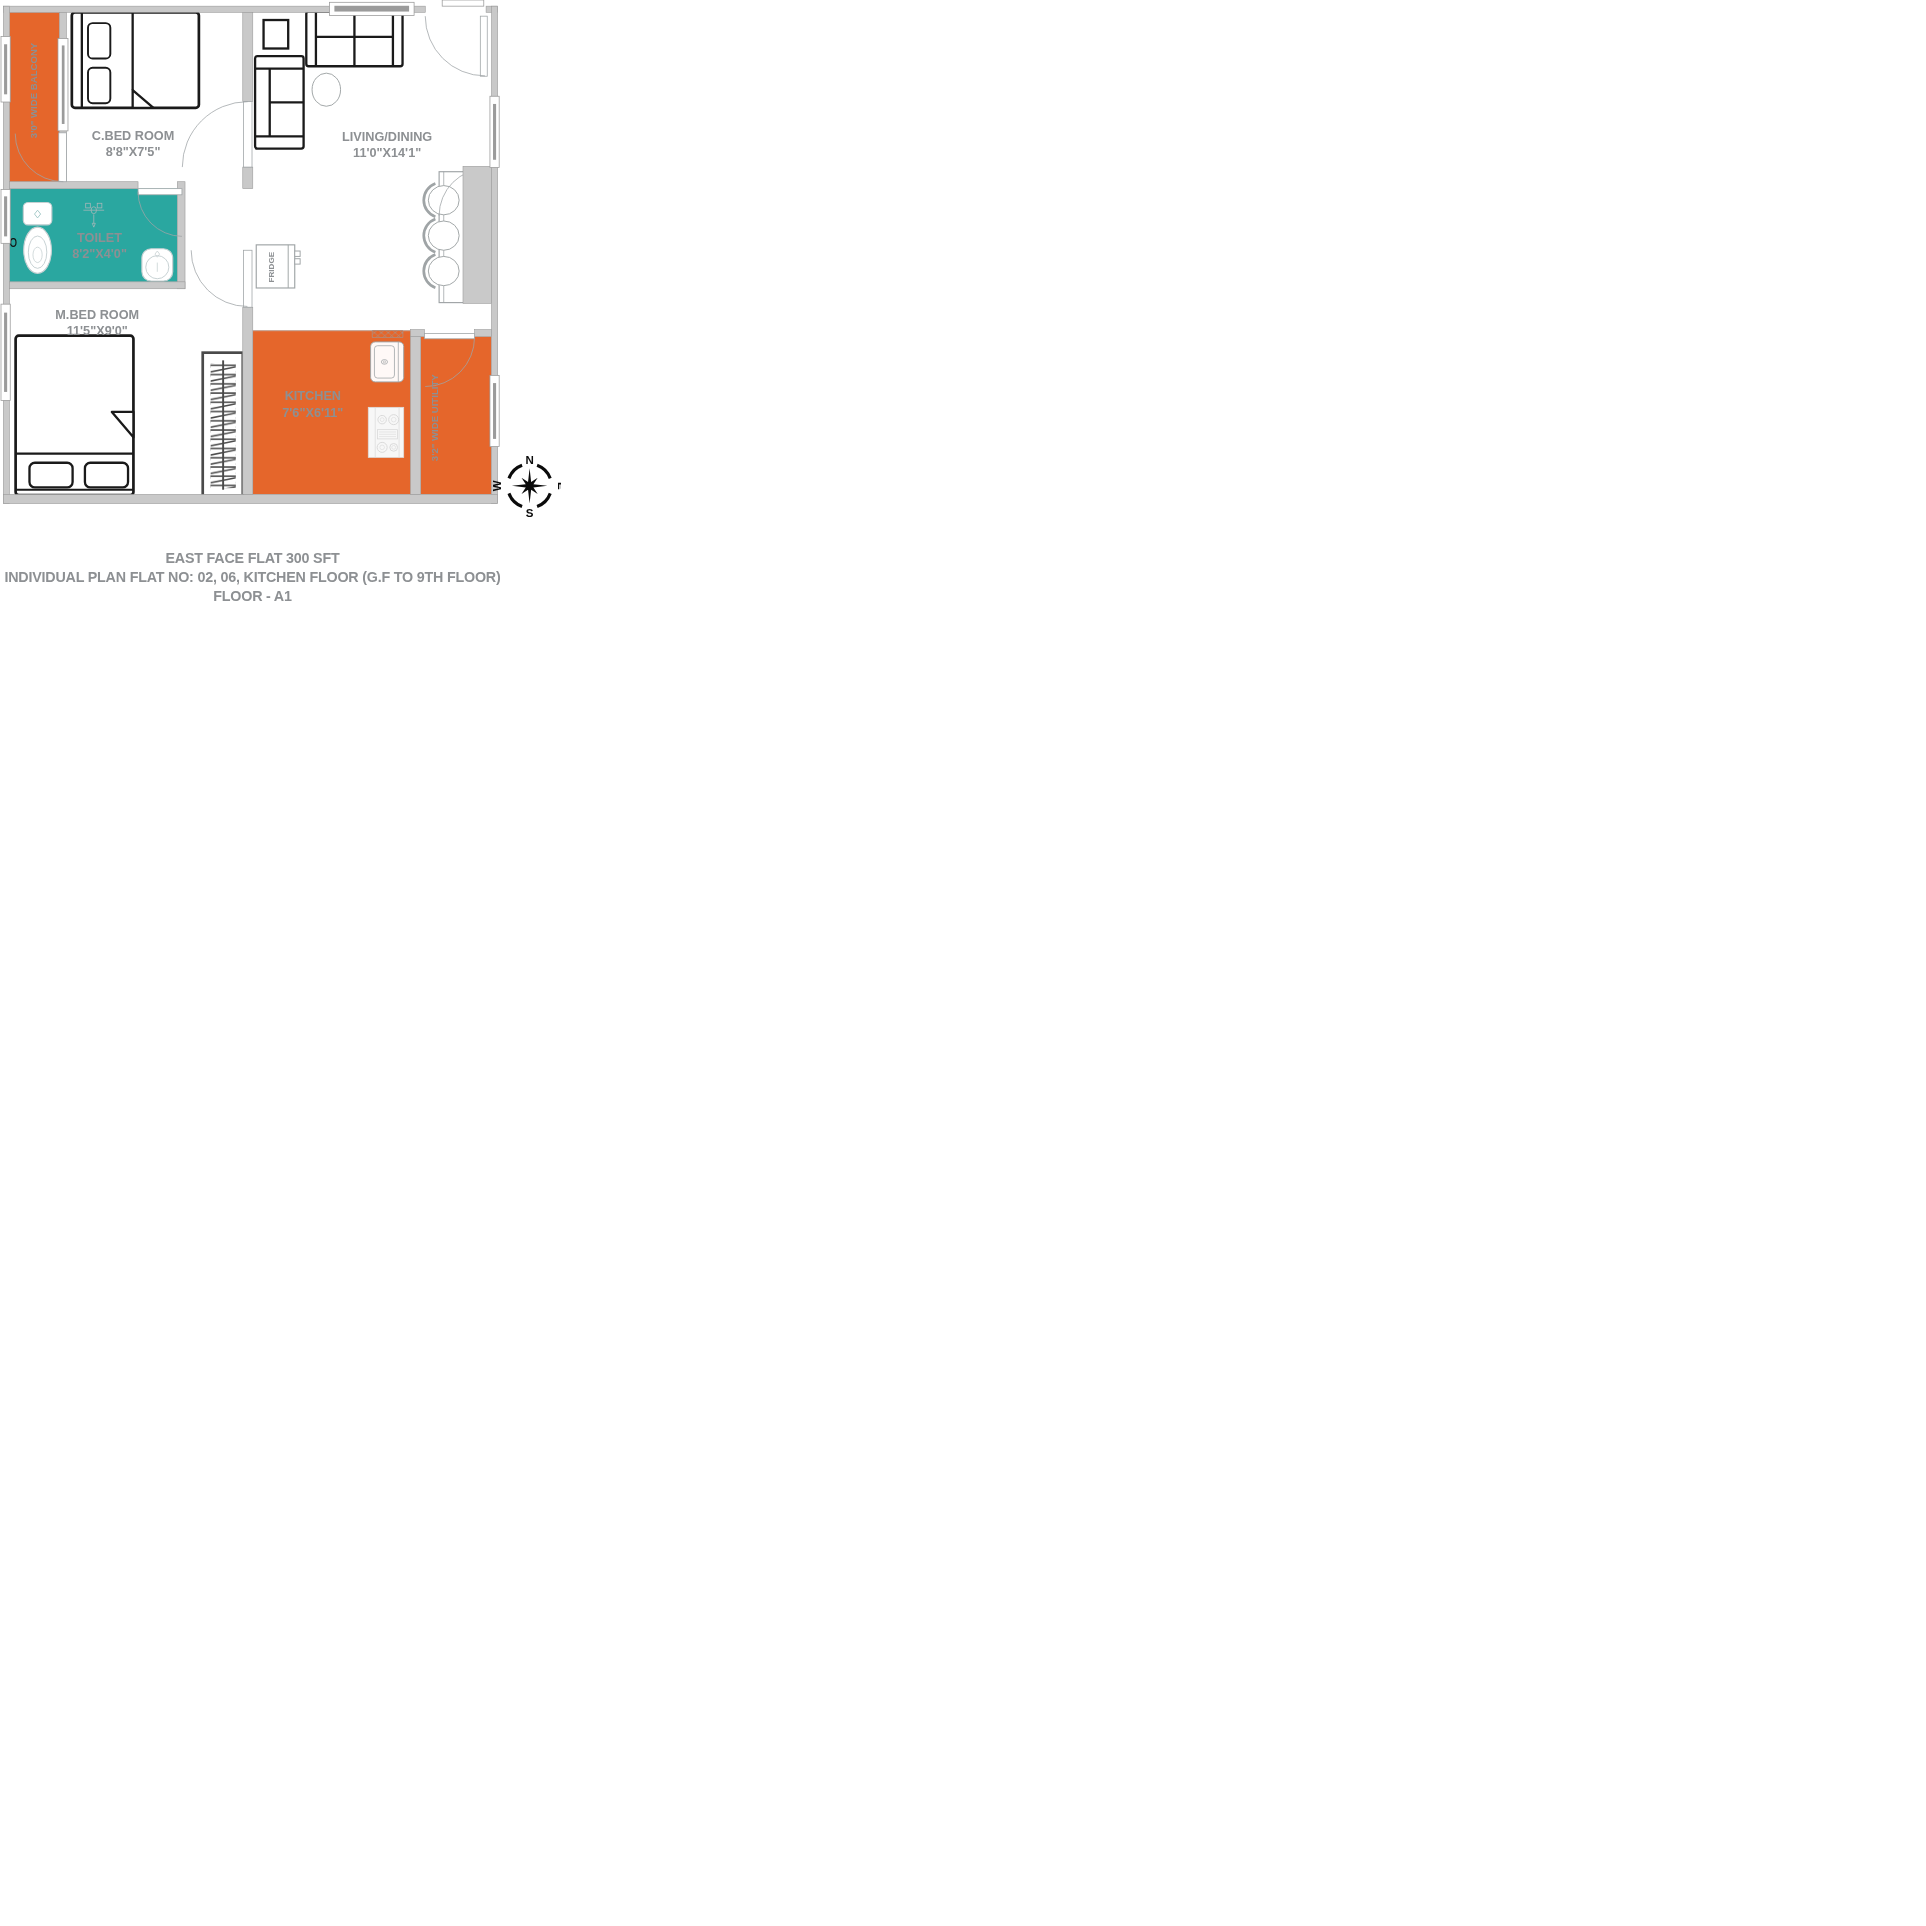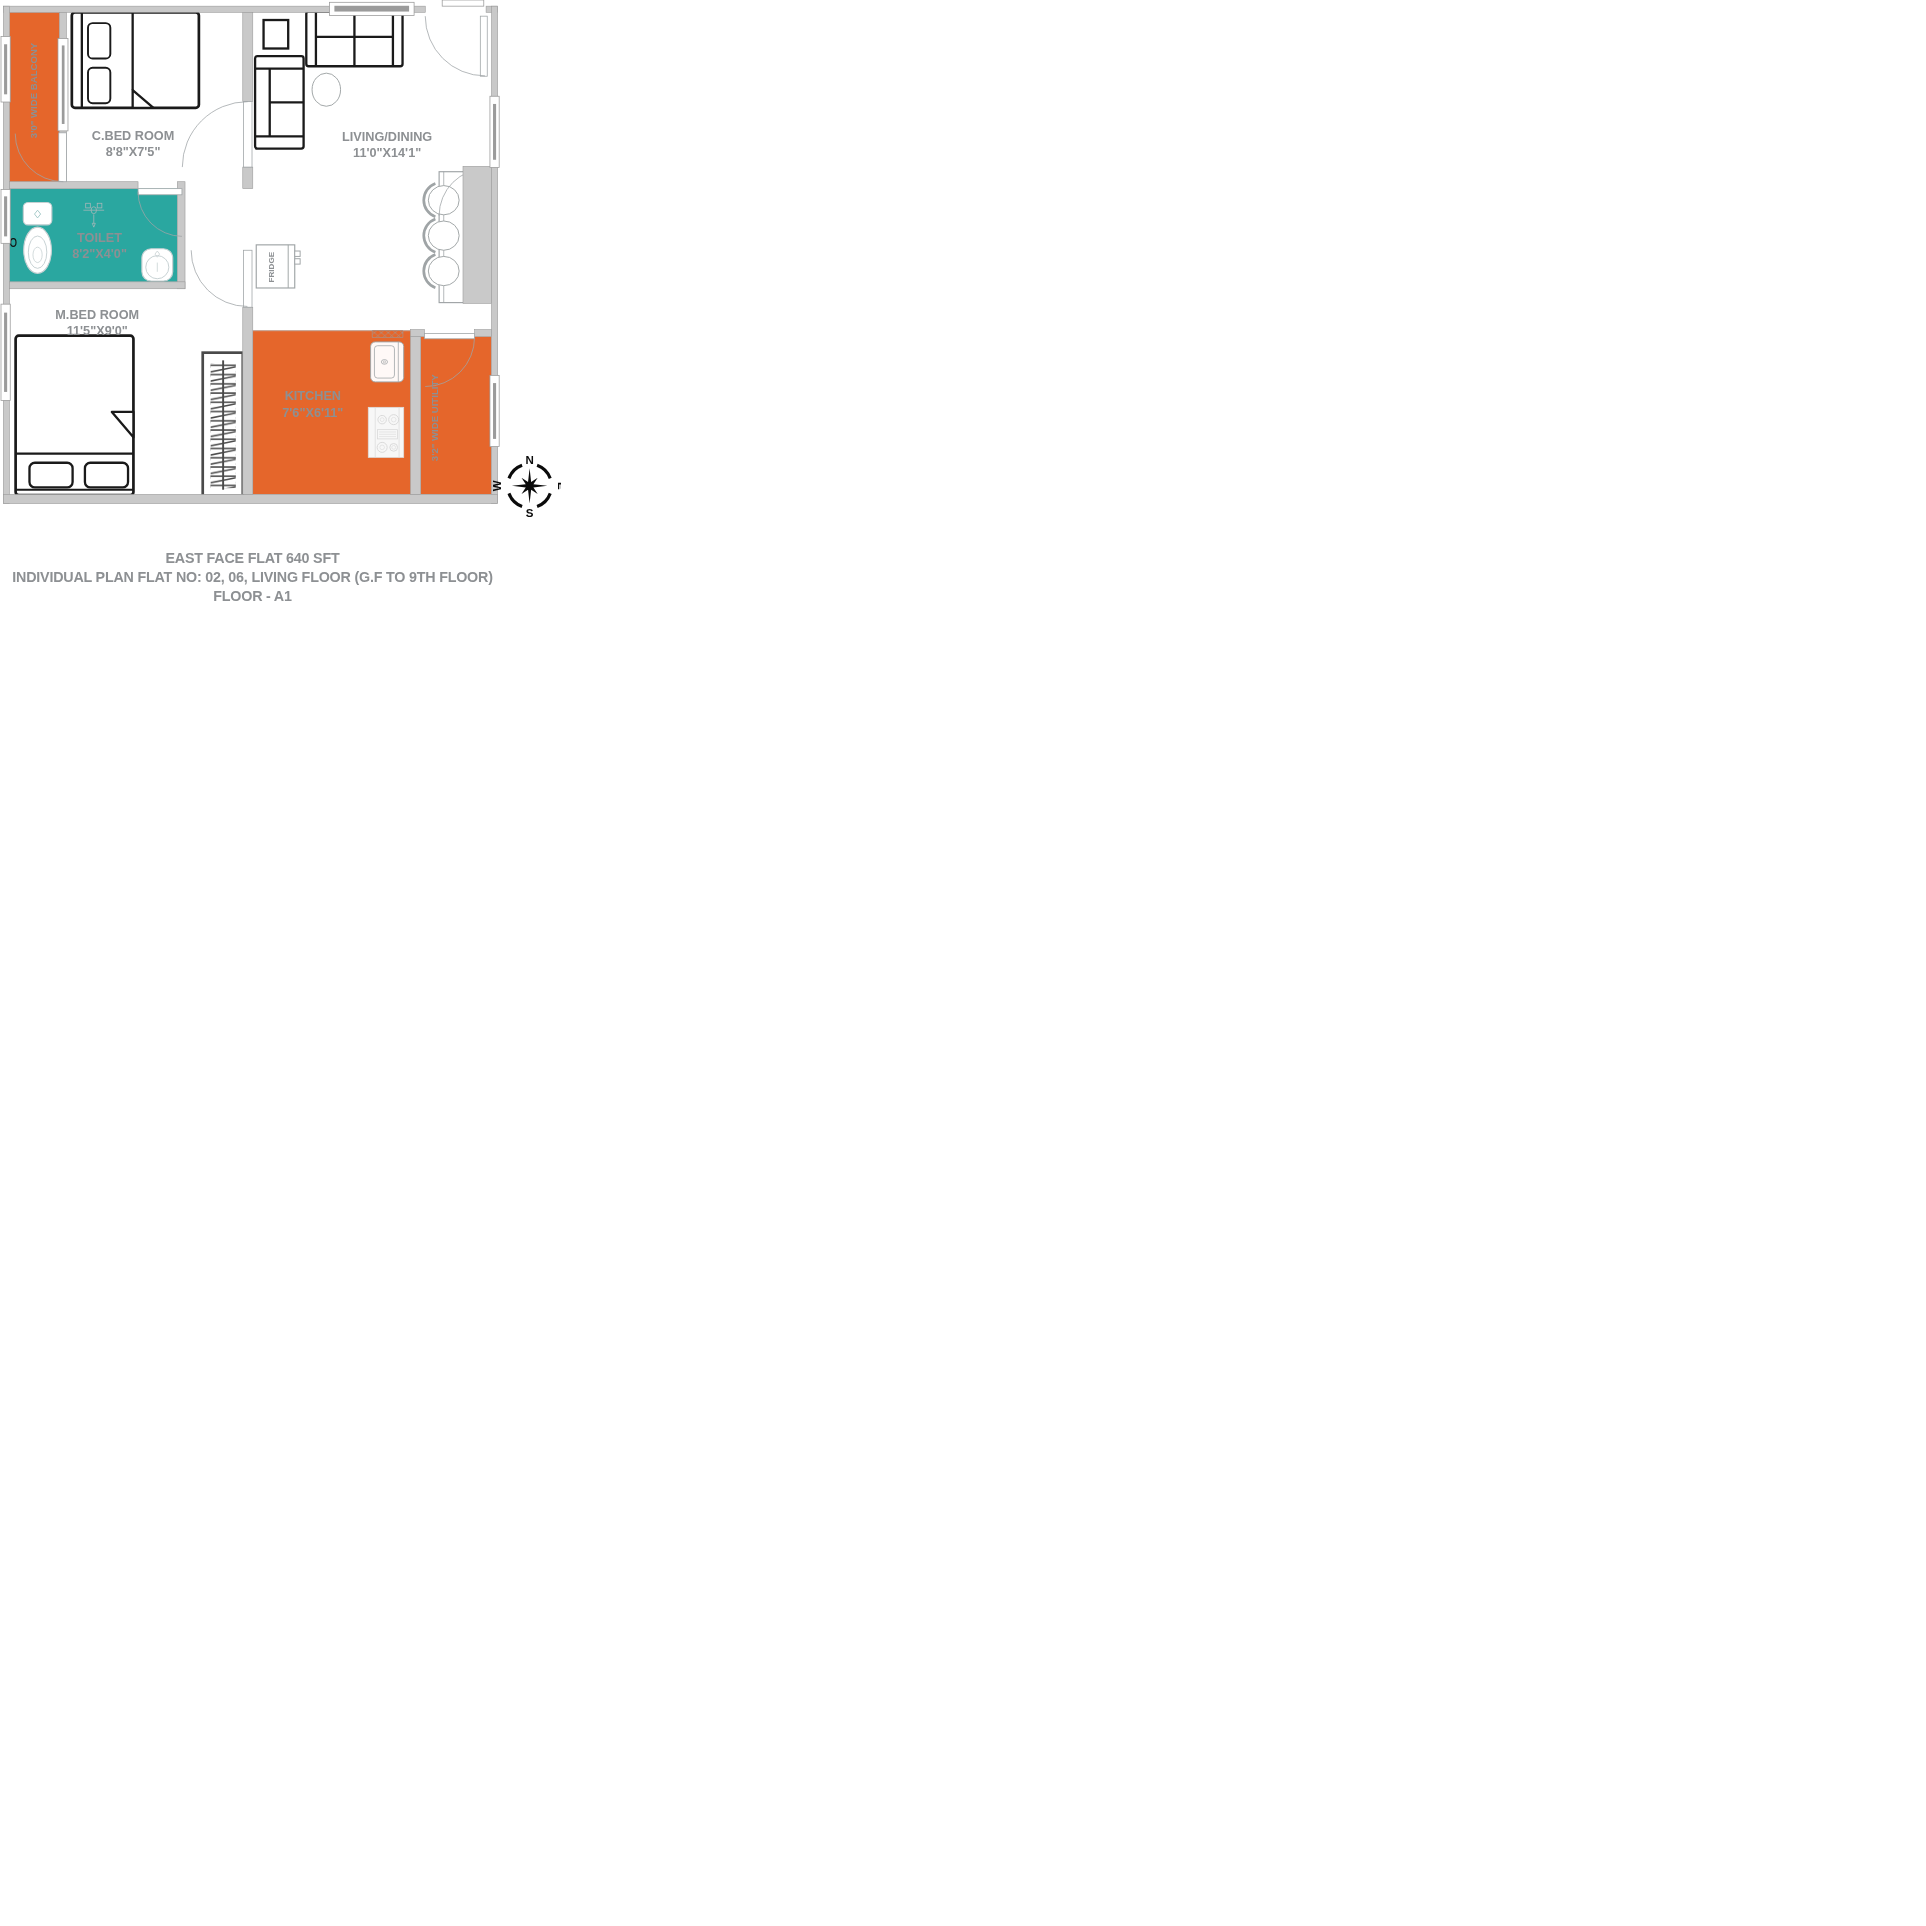--- a/index.html
+++ b/index.html
@@ -254,18 +254,18 @@
     <g fill="#0B0B0B" font-size="30" font-weight="bold" text-anchor="middle">
       <text x="1375" y="1206">N</text>
       <text x="1375" y="1344">S</text>
       <text transform="translate(1448,1262) rotate(90)">E</text>
       <text transform="translate(1302,1262) rotate(-90)">W</text>
     </g>
   </g>
 </svg>
 
 <div class="caption">
-  <div>EAST FACE FLAT 640 SFT</div>
-  <div>INDIVIDUAL PLAN FLAT NO: 02, 06, LIVING FLOOR (G.F TO 9TH FLOOR)</div>
+  <div>EAST FACE FLAT 300 SFT</div>
+  <div>INDIVIDUAL PLAN FLAT NO: 02, 06, KITCHEN FLOOR (G.F TO 9TH FLOOR)</div>
   <div>FLOOR - A1</div>
 </div>
 </div>
 
 
 </body></html>

